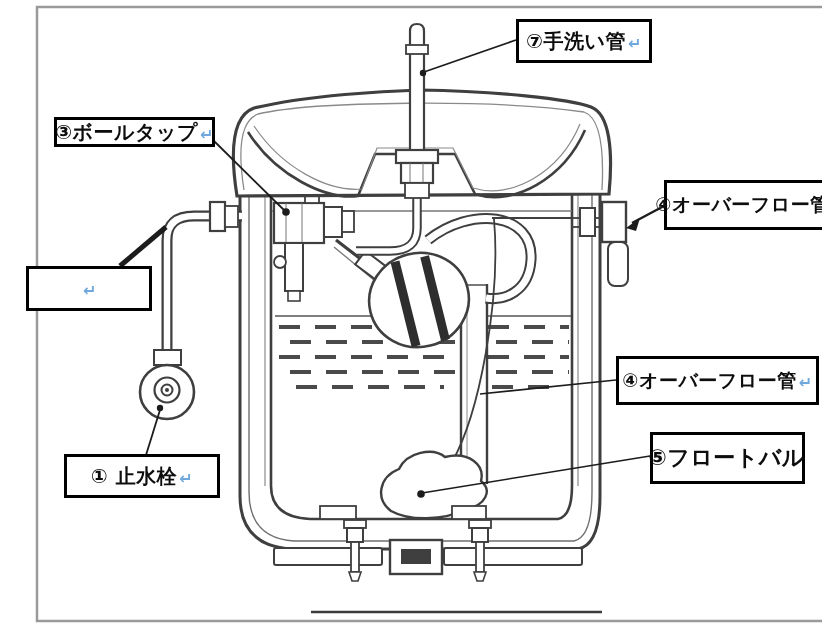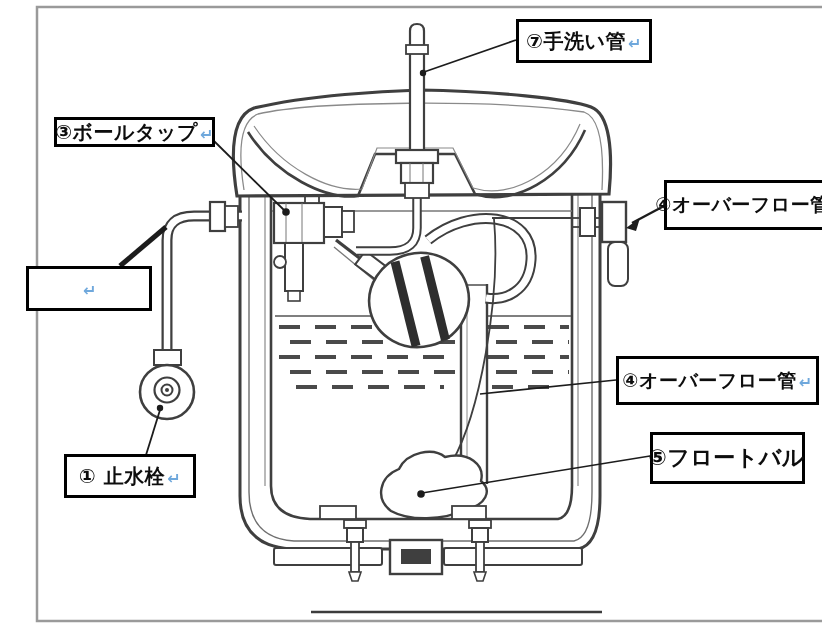--- a/index.html
+++ b/index.html
@@ -187,18 +187,18 @@
   <div class="label" style="left:592px;top:356px;width:203px;height:49px;font-size:19px">
     <span>④オーバーフロー管</span>
       <span class="ret">↵</span>
   </div>
 
   <div class="label" style="left:626px;top:432px;width:155px;height:52px;font-size:22px">
     <span>⑤フロートバル</span>
       <span class="ret"></span>
   </div>
 
-  <div class="label" style="left:40px;top:454px;width:132px;height:44px">
+  <div class="label" style="left:40px;top:454px;width:156px;height:44px">
     <span>① 止水栓</span>
       <span class="ret">↵</span>
   </div>
 
 </div>
 
 </body></html>

